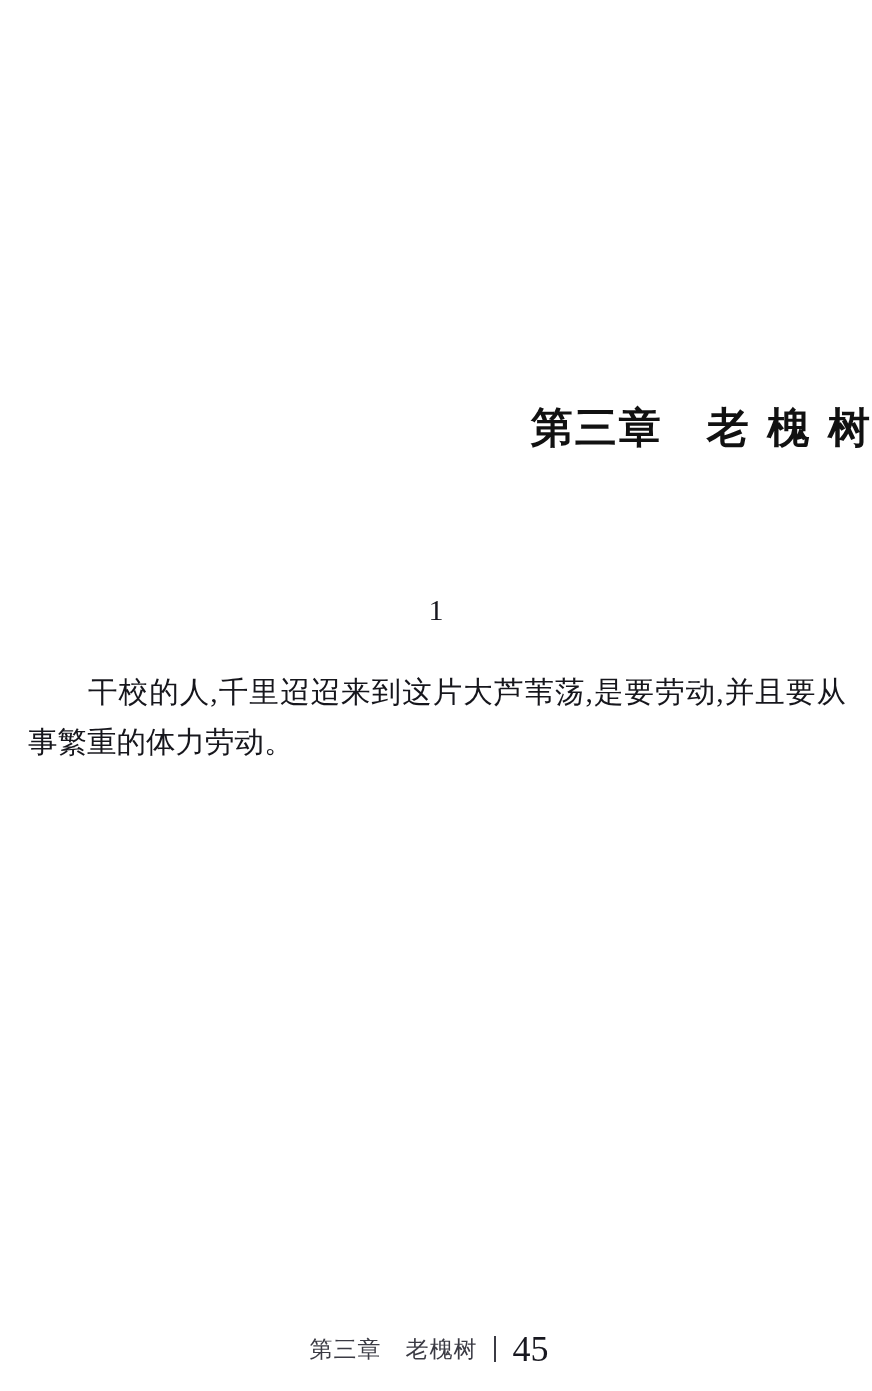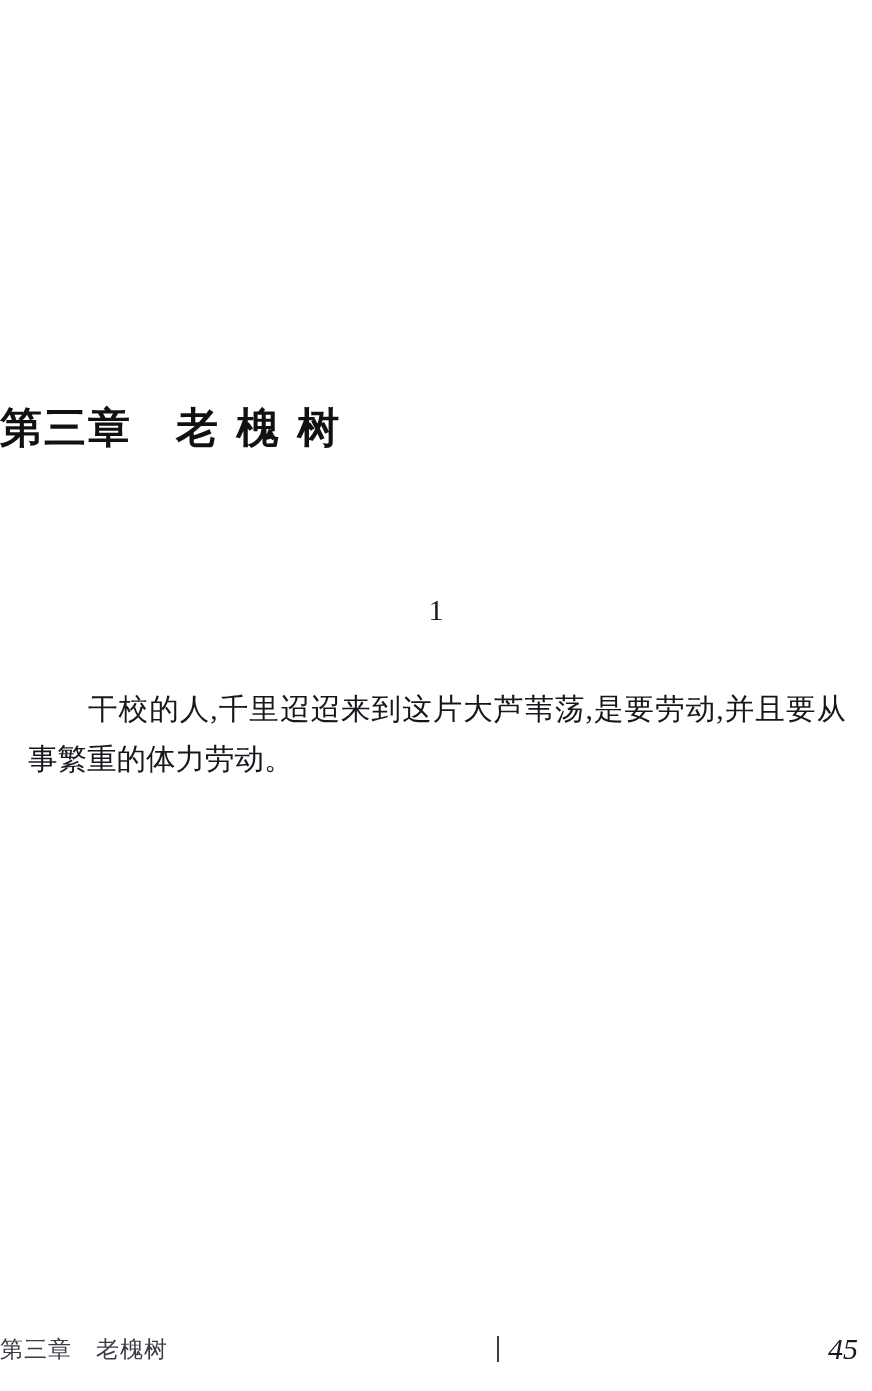--- a/index.html
+++ b/index.html
@@ -16,21 +16,21 @@
     font-family: "Liberation Serif", "DejaVu Serif", serif;
     color: #1a1a1a;
   }
 
   
   .chapter-title {
     position: absolute;
     left: 0;
     top: 374px;
     width: 872px;
-    text-align: left;
+    text-align: right;
     font-family: "DejaVu Sans", "Liberation Sans", sans-serif;
     font-weight: bold;
     font-size: 42px;
     line-height: 52px;
     letter-spacing: 2px;
     color: #111111;
     white-space: pre;
   }
 
   
@@ -43,21 +43,21 @@
     font-family: "Liberation Serif", "DejaVu Serif", serif;
     font-size: 30px;
     line-height: 36px;
     color: #17171f;
   }
 
   
   .body-block {
     position: absolute;
     left: 28px;
-    top: 685px;
+    top: 668px;
     width: 818px;
   }
   .para {
     margin: 0;
     font-family: "Liberation Serif", "DejaVu Serif", serif;
     font-size: 29.5px;
     line-height: 49.5px;
     color: #16161c;
     text-align: justify;
     text-justify: inter-character;
@@ -73,41 +73,40 @@
   .footer {
     position: absolute;
     left: 0;
     top: 1329px;
     width: 872px;
     height: 40px;
     padding-right: 14px;
     box-sizing: border-box;
     display: flex;
     align-items: center;
-    justify-content: space-between;
+    justify-content: center;
   }
   .footer-chapter {
     font-family: "DejaVu Sans", "Liberation Sans", sans-serif;
     font-size: 23px;
     line-height: 30px;
     color: #3b3b44;
     letter-spacing: 1px;
     white-space: pre;
   }
   .footer-divider {
     display: inline-block;
     width: 2px;
     height: 26px;
     background: #3b3b44;
     margin: 0 17px 0 16px;
   }
   .footer-pagenum {
     font-family: "Liberation Serif", "DejaVu Serif", serif;
-    font-style: italic;
-    font-size: 30px;
+    font-size: 36px;
     line-height: 30px;
     color: #17171f;
   }
 </style>
 </head>
 <body>
 
 <div class="page">
 
   <h1 class="chapter-title">第三章　老 槐 树</h1>

